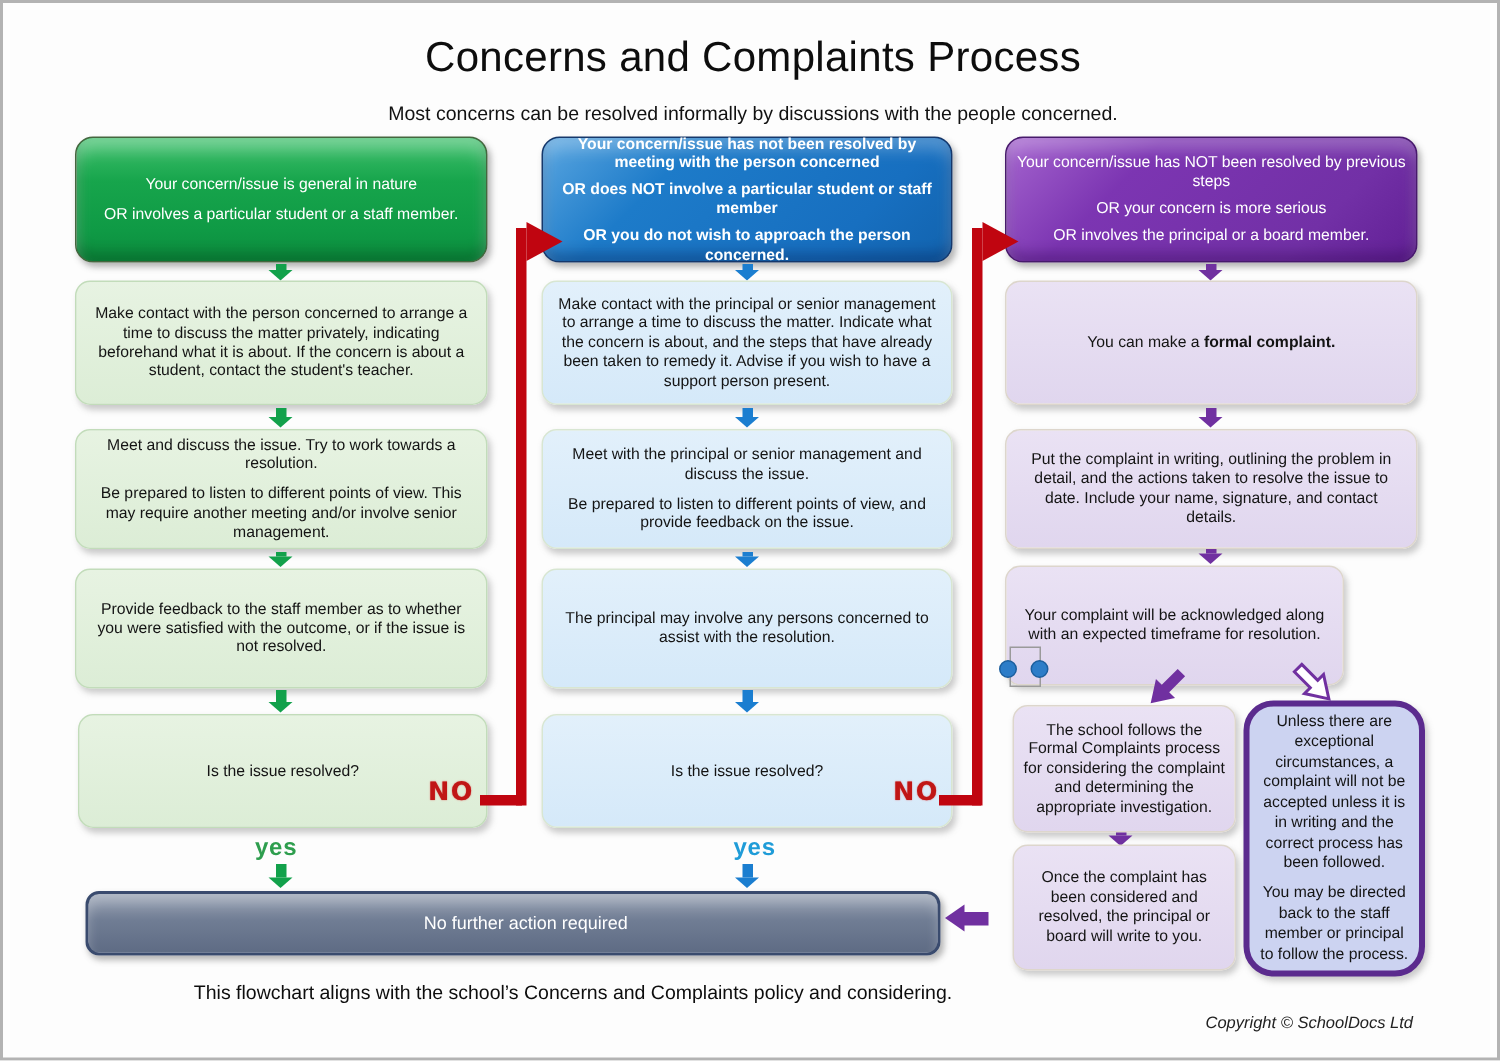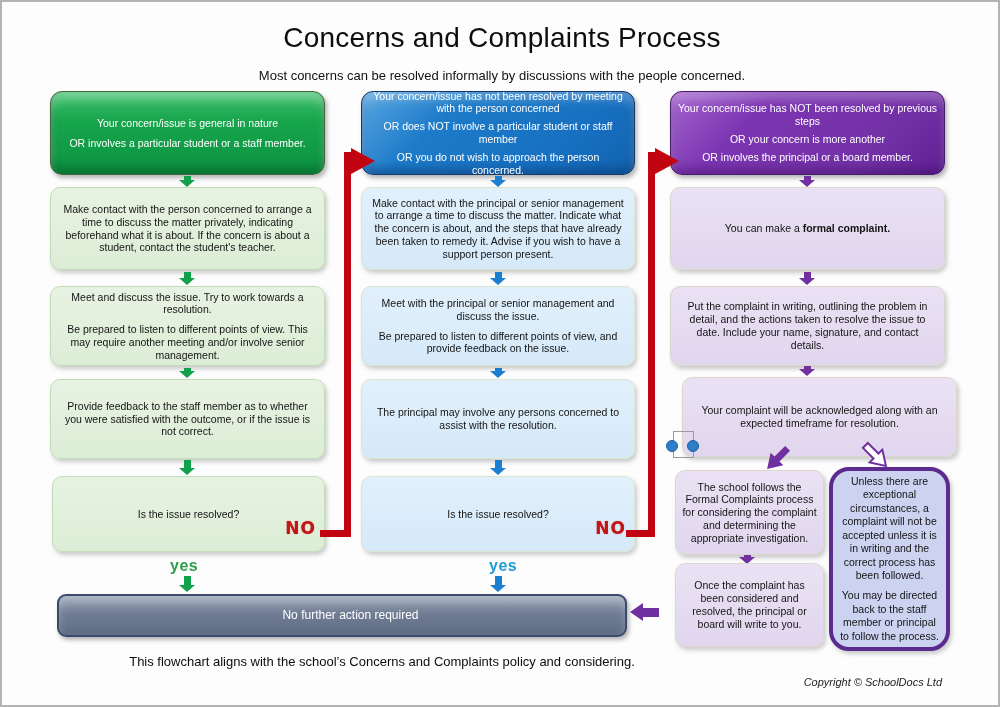--- a/index.html
+++ b/index.html
@@ -94,32 +94,32 @@
   </div>
   <div class="darr c-green" style="left:177px;top:270px;height:13px;"></div>
 
   <div class="abox lt-green" style="left:48px;top:284px;width:275px;height:80px;">
     <p>Meet and discuss the issue. Try to work towards a resolution.</p>
     <p>Be prepared to listen to different points of view. This may require another meeting and/or involve senior management.</p>
   </div>
   <div class="darr c-green" style="left:177px;top:366px;height:10px;"></div>
 
   <div class="abox lt-green" style="left:48px;top:377px;width:275px;height:80px;">
-    <p>Provide feedback to the staff member as to whether you were satisfied with the outcome, or if the issue is not correct.</p>
+    <p>Provide feedback to the staff member as to whether you were satisfied with the outcome, or if the issue is not resolved.</p>
   </div>
   <div class="darr c-green" style="left:177px;top:458px;height:15px;"></div>
 
   <div class="abox lt-green" style="left:50px;top:474px;width:273px;height:76px;">
     <p>Is the issue resolved?</p>
     <span class="nolbl">NO</span>
   </div>
   <span class="yeslbl" style="left:168px;top:555px;color:#2e9e4e;">yes</span>
   <div class="darr c-green" style="left:177px;top:574px;height:16px;"></div>
 
-  <div class="abox hdr hdr-blue" style="left:359px;top:89px;width:274px;height:84px;padding:4px 8px;">
+  <div class="abox hdr hdr-blue" style="left:359px;top:89px;width:274px;height:84px;padding:4px 8px;font-weight:bold;">
     <p style="margin:2.5px 0;">Your concern/issue has not been resolved by meeting with the person concerned</p>
     <p style="margin:2.5px 0;">OR does NOT involve a particular student or staff member</p>
     <p style="margin:2.5px 0;">OR you do not wish to approach the person concerned.</p>
   </div>
   <div class="darr c-blue" style="left:488px;top:174px;height:11px;"></div>
 
   <div class="abox lt-blue" style="left:359px;top:185px;width:274px;height:83px;">
     <p>Make contact with the principal or senior management to arrange a time to discuss the matter. Indicate what the concern is about, and the steps that have already been taken to remedy it. Advise if you wish to have a support person present.</p>
   </div>
   <div class="darr c-blue" style="left:488px;top:270px;height:13px;"></div>
@@ -137,36 +137,36 @@
 
   <div class="abox lt-blue" style="left:359px;top:474px;width:274px;height:76px;">
     <p>Is the issue resolved?</p>
     <span class="nolbl">NO</span>
   </div>
   <span class="yeslbl" style="left:487px;top:555px;color:#1f9cd8;">yes</span>
   <div class="darr c-blue" style="left:488px;top:574px;height:16px;"></div>
 
   <div class="abox hdr hdr-purple" style="left:668px;top:89px;width:275px;height:84px;padding:4px 0;">
     <p style="margin:2.5px 0;">Your concern/issue has NOT been resolved by previous steps</p>
-    <p style="margin:2.5px 0;">OR your concern is more another</p>
+    <p style="margin:2.5px 0;">OR your concern is more serious</p>
     <p style="margin:2.5px 0;">OR involves the principal or a board member.</p>
   </div>
   <div class="darr c-purple" style="left:797px;top:174px;height:11px;"></div>
 
   <div class="abox lt-purple" style="left:668px;top:185px;width:275px;height:83px;">
     <p><span>You can make a </span><span class="b">formal complaint.</span></p>
   </div>
   <div class="darr c-purple" style="left:797px;top:270px;height:13px;"></div>
 
   <div class="abox lt-purple" style="left:668px;top:284px;width:275px;height:80px;padding:4px 8px;gap:36px;">
     <p style="margin:2.5px 0;">Put the complaint in writing, outlining the problem in detail, and the actions taken to resolve the issue to date. Include your name, signature, and contact details.</p>
   </div>
   <div class="darr c-purple" style="left:797px;top:364px;height:10px;"></div>
 
-  <div class="abox lt-purple" style="left:668px;top:375px;width:275px;height:80px;margin-left:12px;">
+  <div class="abox lt-purple" style="left:668px;top:375px;width:226px;height:80px;">
     <p>Your complaint will be acknowledged along with an expected timeframe for resolution.</p>
   </div>
 
   <svg class="diag" style="left:760px;top:448px;transform:rotate(135deg);" width="30" height="18" viewBox="0 0 30 18">
     <polygon points="0,5.5 15,5.5 15,0 29,9 15,18 15,12.5 0,12.5" fill="#7030a0"></polygon>
   </svg>
   <svg class="diag" style="left:858px;top:444px;transform:rotate(45deg);" width="32" height="20" viewBox="0 0 32 20">
     <polygon points="1,6.5 16,6.5 16,1 30,10 16,19 16,13.5 1,13.5" fill="#ffffff" stroke="#7030a0" stroke-width="2"></polygon>
   </svg>
 

